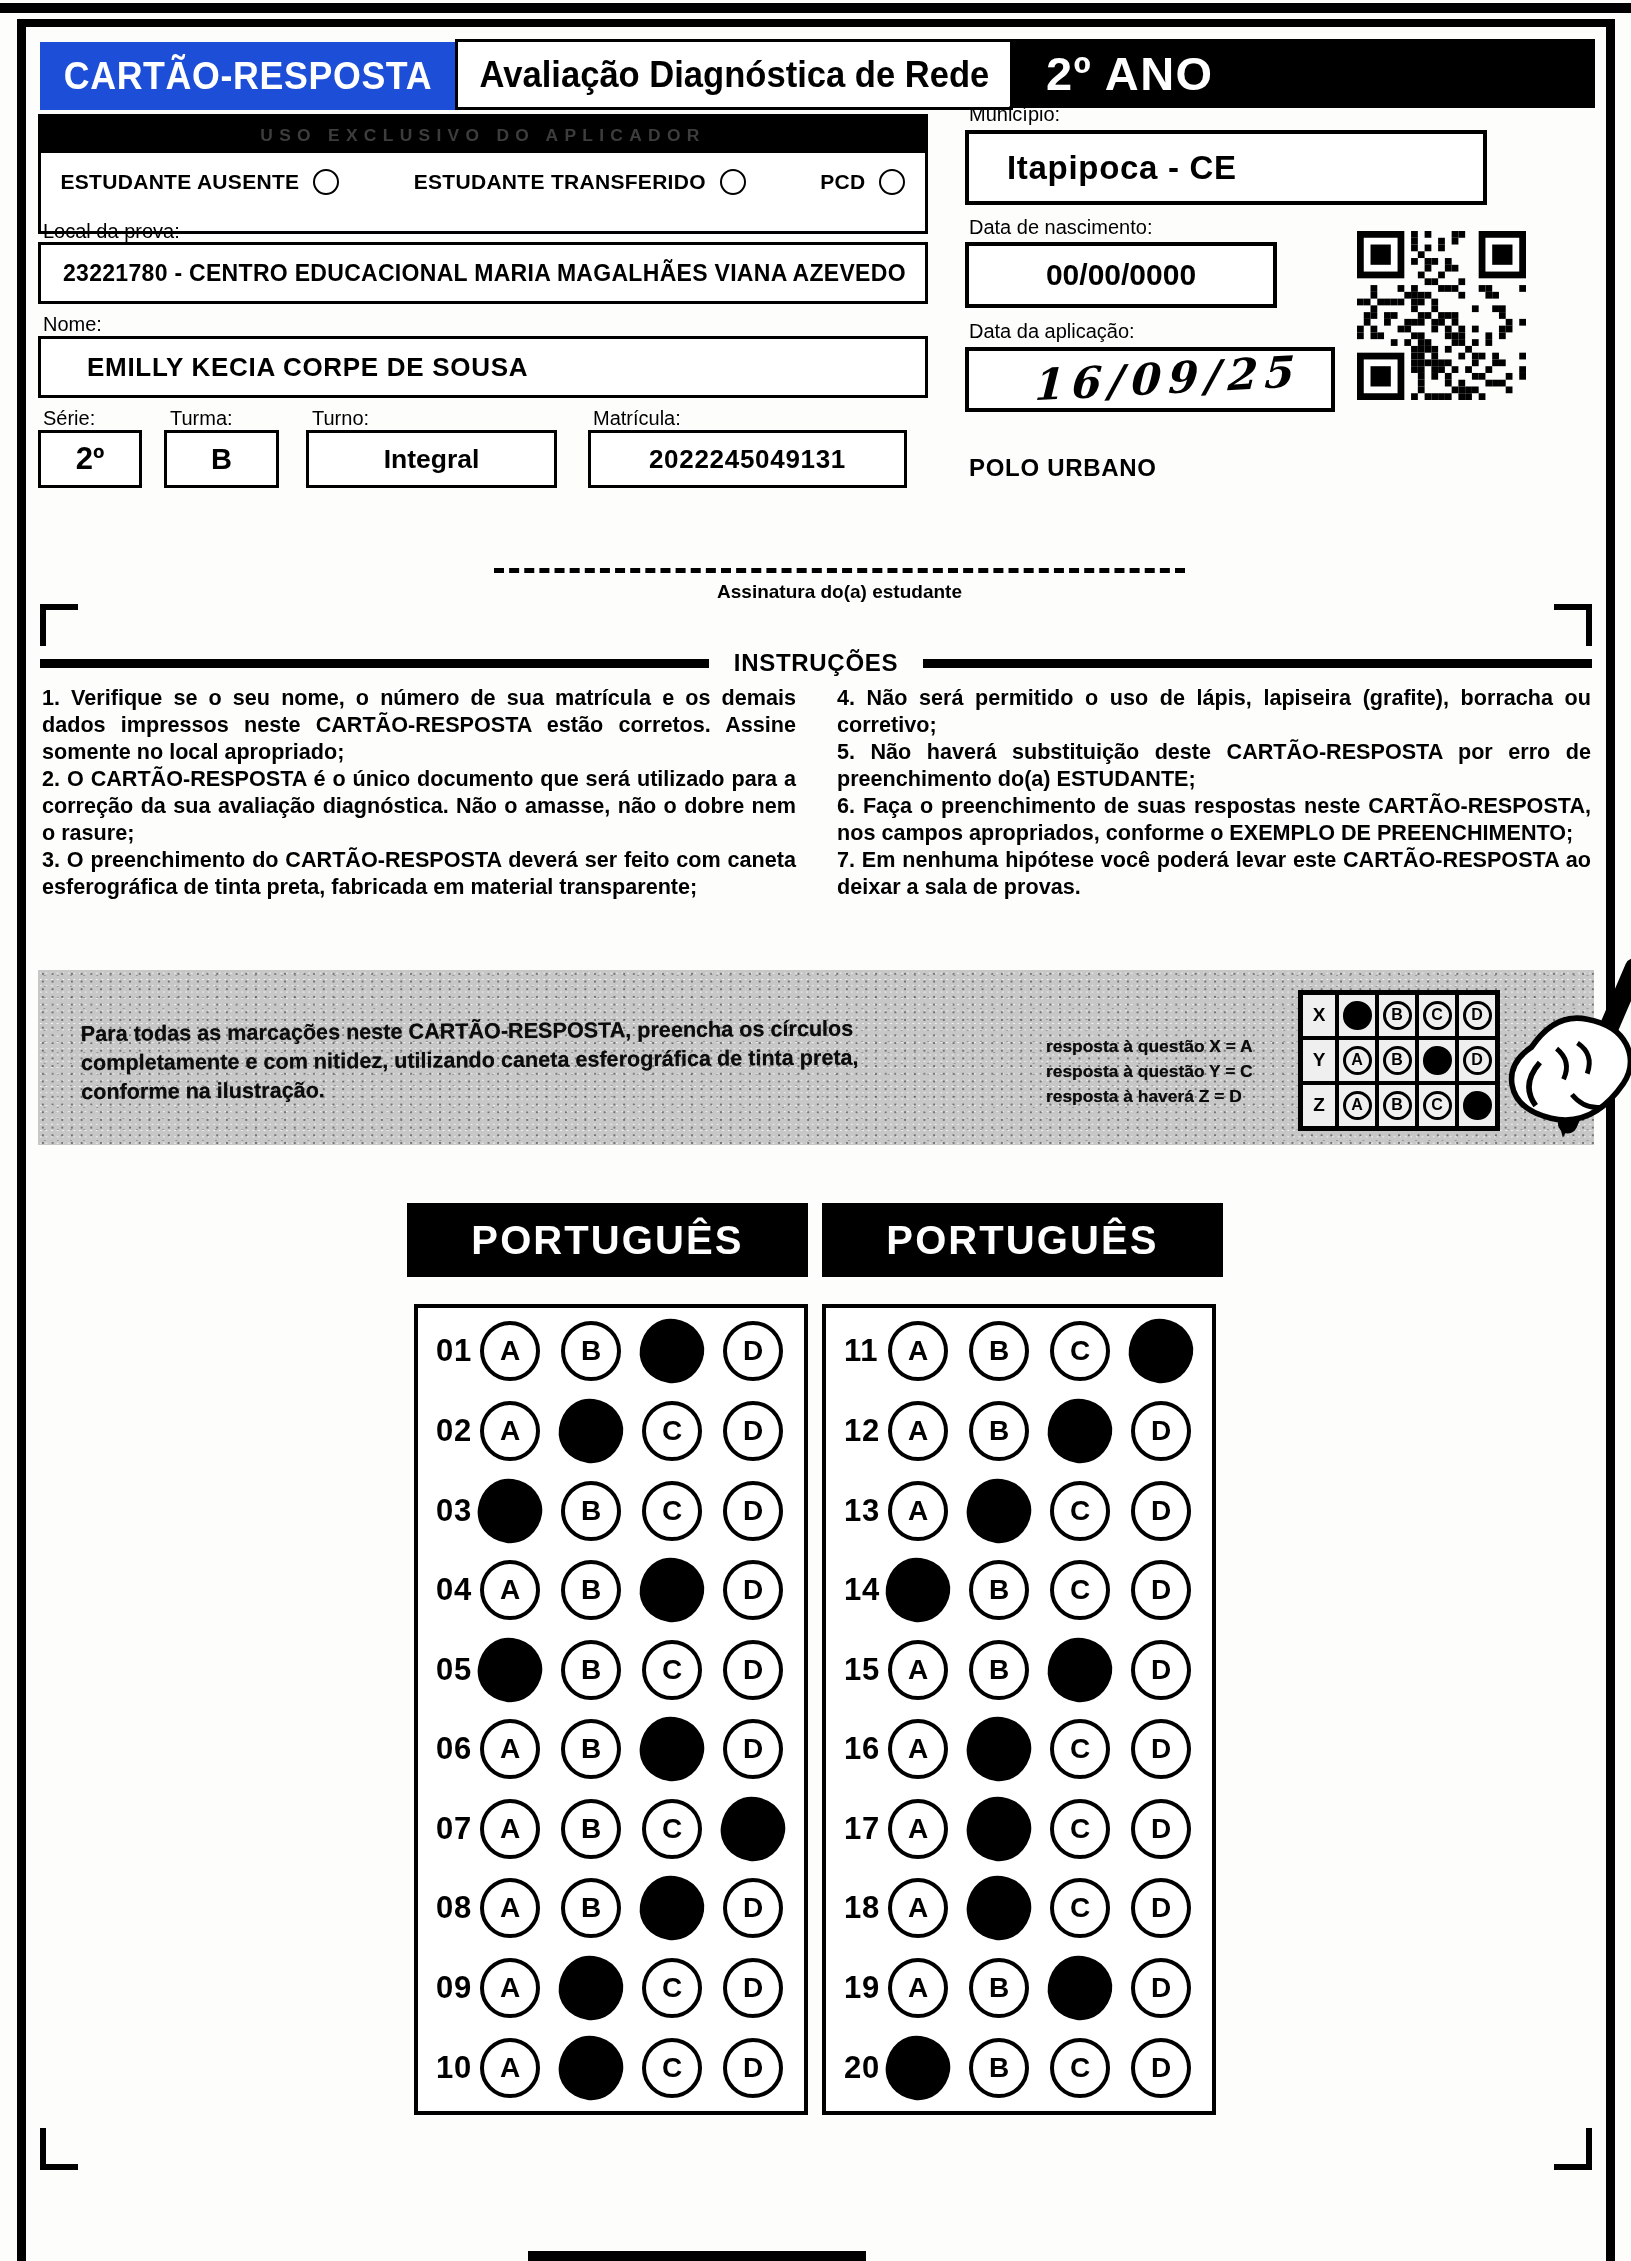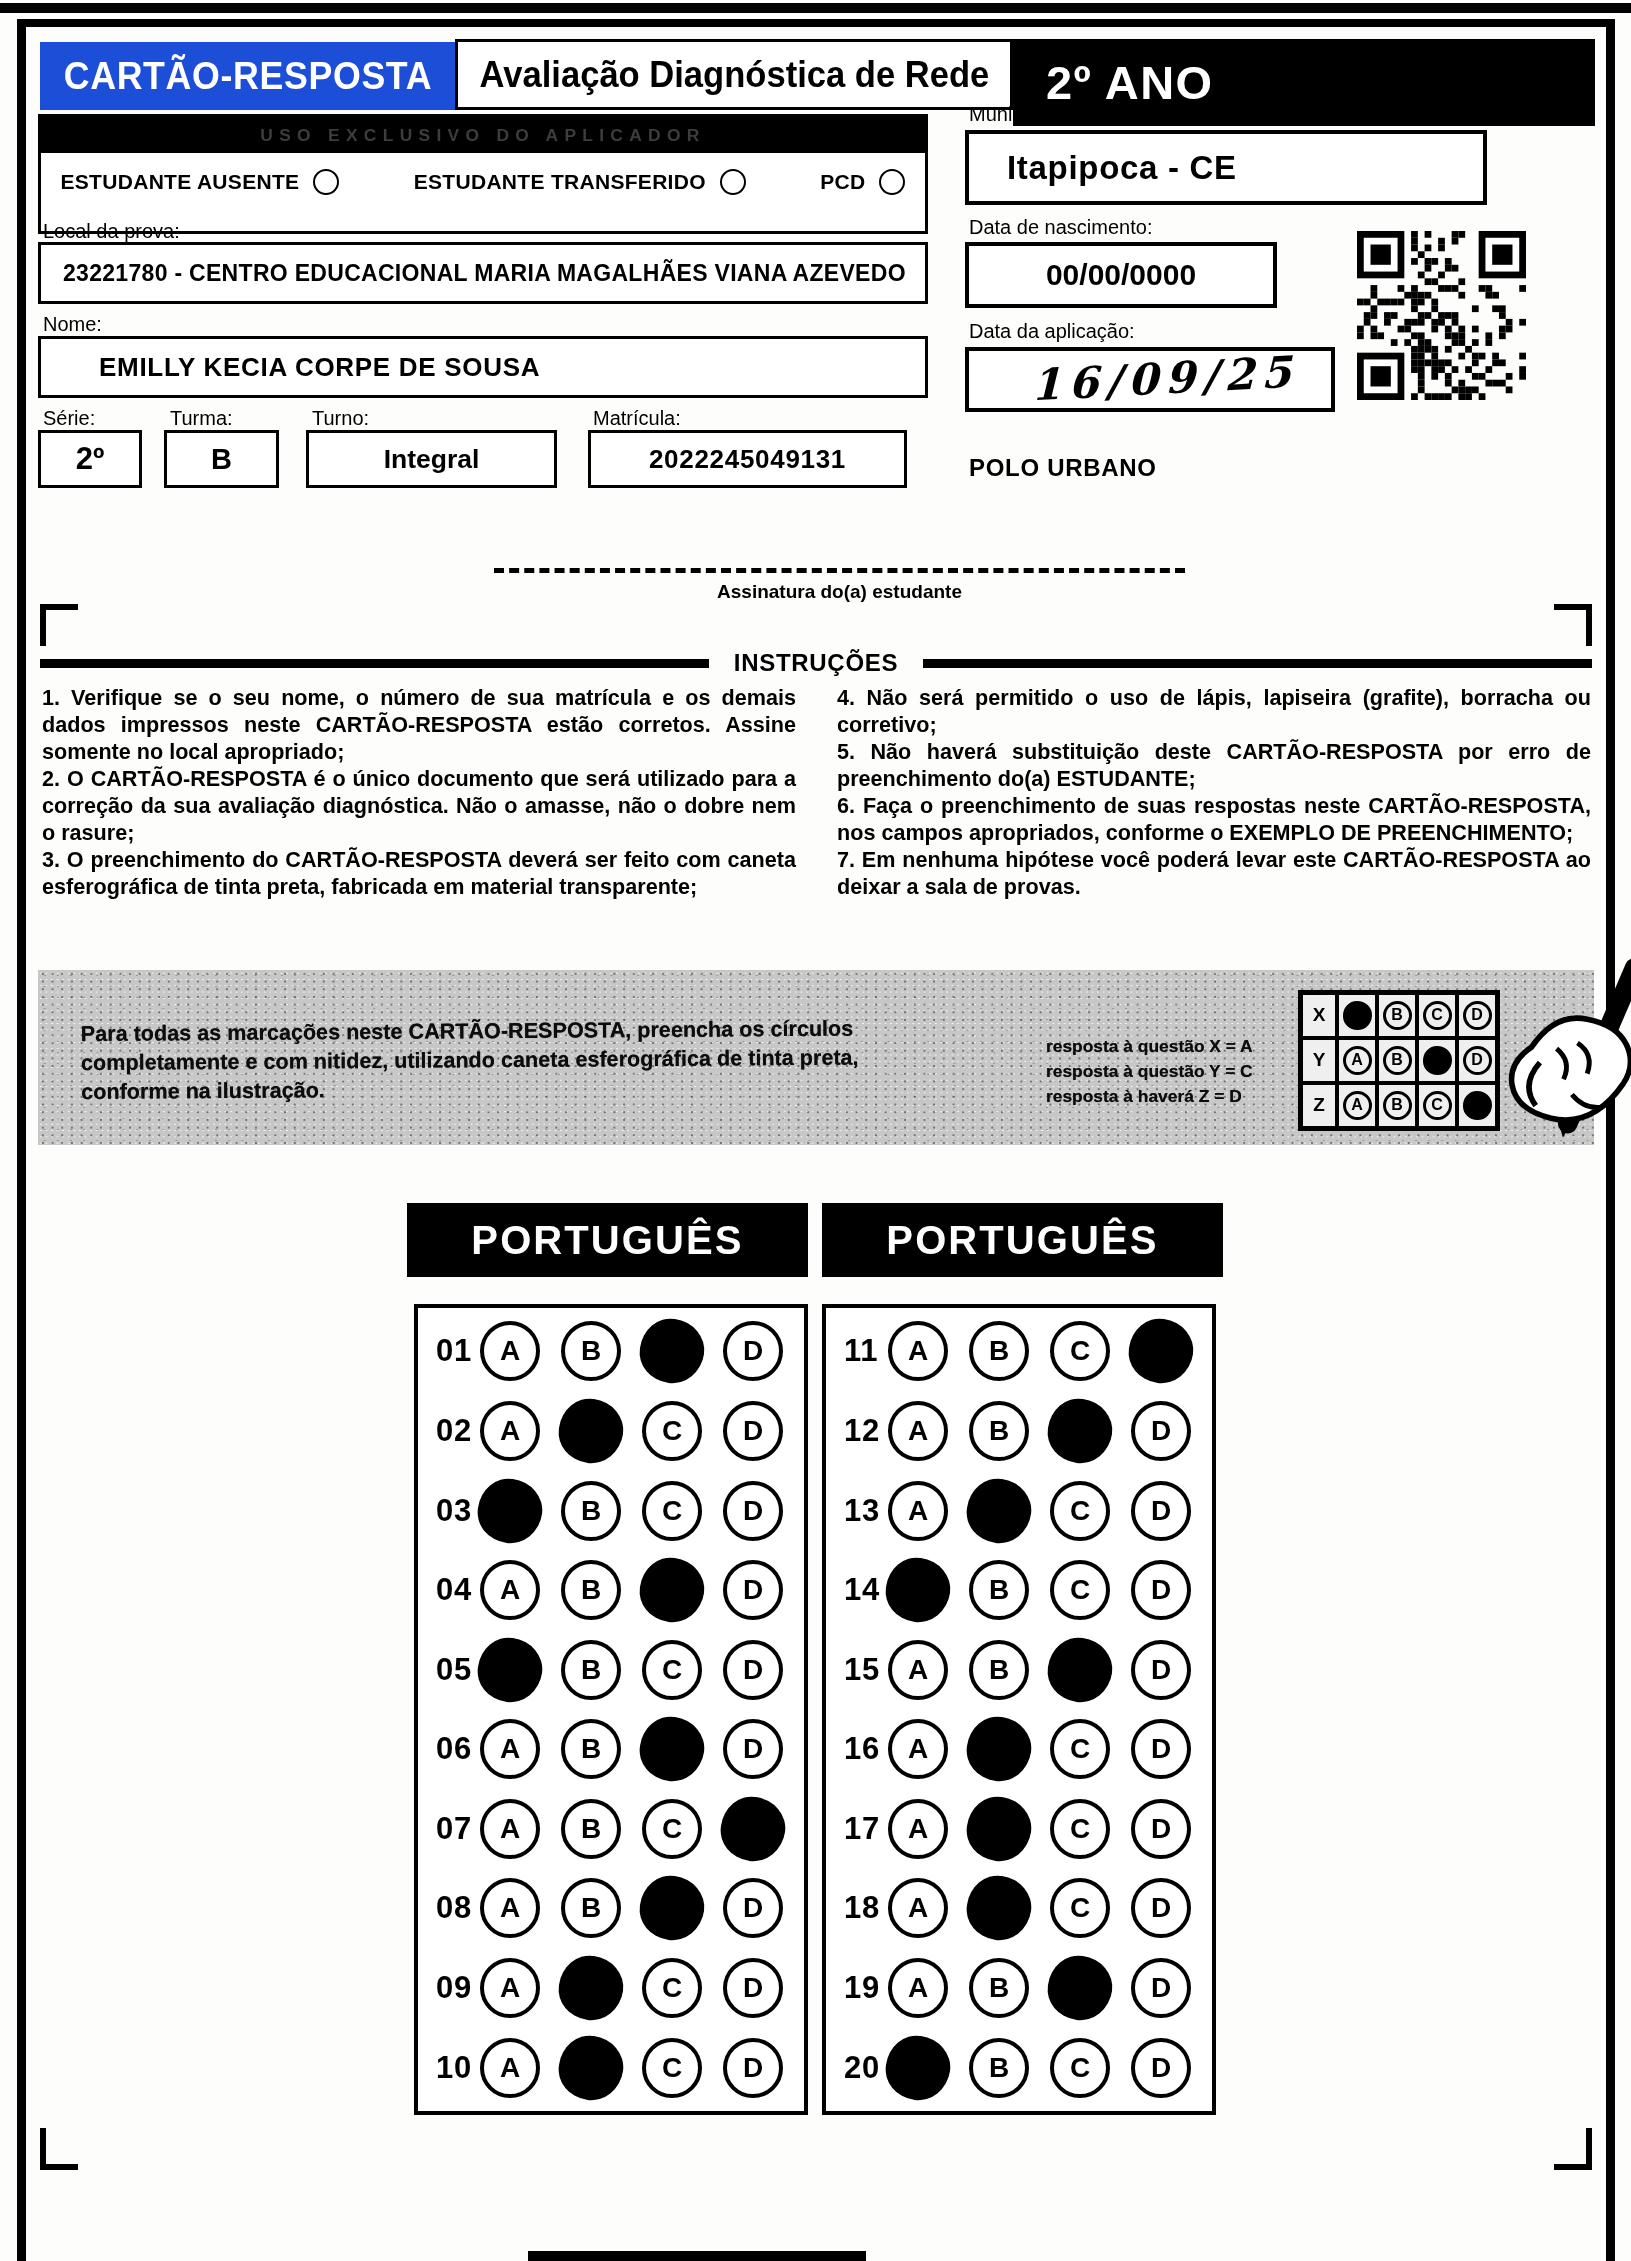--- a/index.html
+++ b/index.html
@@ -11,35 +11,35 @@
   .frame{position:absolute;left:16.7px;right:16.7px;top:19px;bottom:0;
          border-left:9px solid #000;border-right:9px solid #000;border-top:8.4px solid #000}
 
   .hdr{position:absolute;display:flex;align-items:center}
   .hdr-left{left:40px;top:42px;width:415px;height:68px;background:#1d4ed8;color:#fff;
             justify-content:center;font-weight:bold;font-size:38px;letter-spacing:0.7px;transform-origin:left center}
   .hdr-left span{display:inline-block;transform:scaleX(.94)}
   .hdr-center{left:455px;top:39px;width:558px;height:71px;background:#fff;border:3.5px solid #000;
               justify-content:center;font-weight:bold;font-size:36px}
   .hdr-center span{display:inline-block;transform:scaleX(.96)}
-  .hdr-right{left:1013px;top:39px;width:582px;height:87px;background:#000;color:#fff;
+  .hdr-right{left:1013px;top:39px;width:582px;height:69px;background:#000;color:#fff;
              font-weight:bold;font-size:47px;padding-left:33px;letter-spacing:1.4px}
 
   .student-box{position:absolute;left:38px;top:114px;width:890px;height:120px;border:3.5px solid #000;background:#fff}
   .applicator-bar{height:36px;background:#000;display:flex;align-items:center;justify-content:center}
   .applicator-bar span{color:#3d3d3d;font-weight:bold;font-size:17.4px;letter-spacing:6.3px}
   .status-row{display:flex;align-items:center;justify-content:space-between;height:57px;padding:0 19.5px}
   .status-item{display:flex;align-items:center;gap:14px;font-size:21px;font-weight:600;letter-spacing:0.3px}
   .status-circle{width:26px;height:26px;border:2.8px solid #000;border-radius:50%;background:#fff;flex:none}
 
   .lbl{position:absolute;font-weight:normal;font-size:20px}
   .field{position:absolute;border:3.5px solid #000;background:#fff;display:flex;align-items:center;font-weight:bold}
 
   .f-local{left:38px;top:242px;width:890px;height:62px;font-size:23px;padding-left:22px;letter-spacing:0.3px}
-  .f-nome{left:38px;top:336px;width:890px;height:62px;font-size:26px;padding-left:58px;letter-spacing:0.7px}
+  .f-nome{left:38px;top:336px;width:890px;height:62px;font-size:26px;padding-left:46px;letter-spacing:0.7px}
   .f-serie{left:38px;top:430px;width:104px;height:58px;font-size:31px;justify-content:center}
   .f-turma{left:164px;top:430px;width:115px;height:58px;font-size:29px;justify-content:center}
   .f-turno{left:306px;top:430px;width:251px;height:58px;font-size:26.5px;justify-content:center}
   .f-matricula{left:588px;top:430px;width:319px;height:58px;font-size:26px;justify-content:center;letter-spacing:0.7px}
   .f-municipio{left:965px;top:130px;width:522px;height:75px;border-width:4.2px;font-size:33px;padding-left:38px;letter-spacing:0.7px}
   .f-nascimento{left:965px;top:242px;width:312px;height:66px;border-width:4.2px;font-size:30px;justify-content:center}
   .f-aplicacao{left:965px;top:347px;width:370px;height:65px;border-width:4.2px}
   .handwriting{font-family:"DejaVu Serif",serif;font-style:italic;font-weight:bold;font-size:43px;
                transform:rotate(-3deg) skewX(-6deg);padding-left:66px;letter-spacing:7px;white-space:nowrap}
   .polo{position:absolute;left:969px;top:454px;font-weight:bold;font-size:24px;letter-spacing:0.7px}

